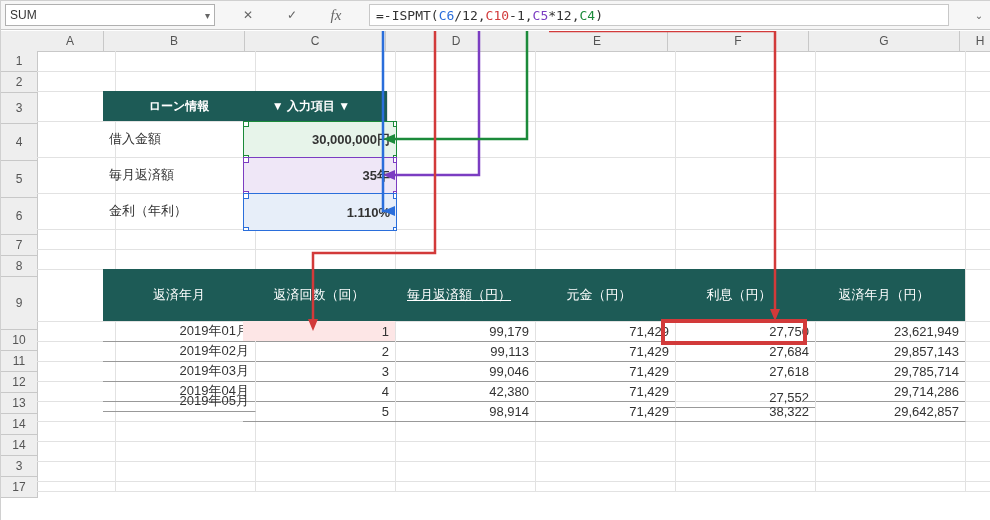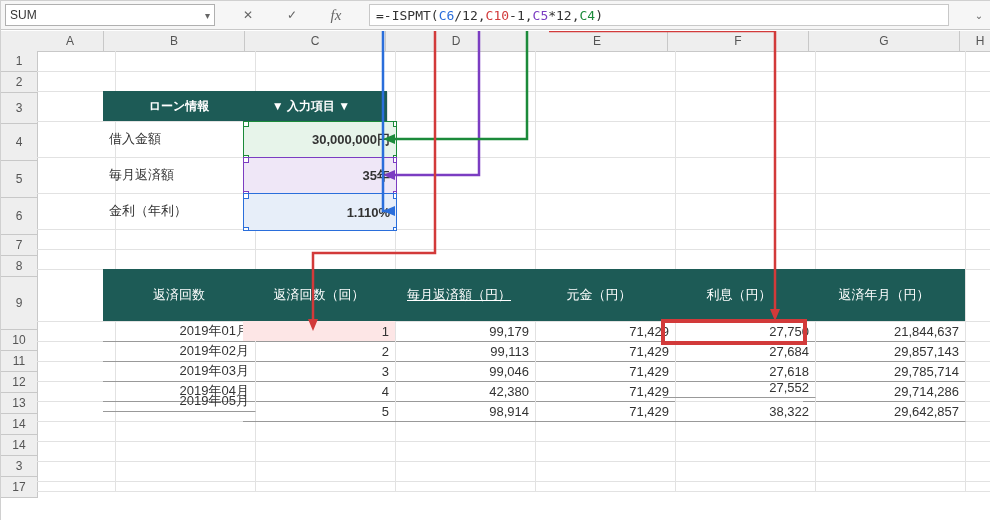--- a/index.html
+++ b/index.html
@@ -262,49 +262,49 @@
         <div class="cell " style="left: 766px; top: 430px; width: 150px; height: 10px;"></div>
         <div class="cell " style="left: 916px; top: 430px; width: 40px; height: 10px;"></div>
         <div class="cell hdr-dark" style="left: 66px; top: 40px; width: 140px; height: 30px;">ローン情報</div>
         <div class="cell hdr-dark" style="left: 198px; top: 40px; width: 140px; height: 30px;">▼ 入力項目 ▼</div>
         <div class="cell lbl-cell" style="left: 66px; top: 70px; width: 140px; height: 36px;">借入金額</div>
         <div class="cell val-cell sel-green" style="left: 206px; top: 70px; width: 140px; height: 36px;">30,000,000円<div class="drag-handle" style="left: -3px; top: -3px;"></div><div class="drag-handle" style="left: calc(100% - 3px); top: -3px;"></div><div class="drag-handle" style="left: -3px; top: calc(100% - 3px);"></div><div class="drag-handle" style="left: calc(100% - 3px); top: calc(100% - 3px);"></div></div>
         <div class="cell lbl-cell" style="left: 66px; top: 106px; width: 140px; height: 36px;">毎月返済額</div>
         <div class="cell val-cell sel-purple" style="left: 206px; top: 106px; width: 140px; height: 36px;">35年<div class="drag-handle" style="left: -3px; top: -3px;"></div><div class="drag-handle" style="left: calc(100% - 3px); top: -3px;"></div><div class="drag-handle" style="left: -3px; top: calc(100% - 3px);"></div><div class="drag-handle" style="left: calc(100% - 3px); top: calc(100% - 3px);"></div></div>
         <div class="cell lbl-cell" style="left: 66px; top: 142px; width: 140px; height: 36px;">金利（年利）</div>
         <div class="cell val-cell sel-blue" style="left: 206px; top: 142px; width: 140px; height: 36px;">1.110%<div class="drag-handle" style="left: -3px; top: -3px;"></div><div class="drag-handle" style="left: calc(100% - 3px); top: -3px;"></div><div class="drag-handle" style="left: -3px; top: calc(100% - 3px);"></div><div class="drag-handle" style="left: calc(100% - 3px); top: calc(100% - 3px);"></div></div>
-        <div class="cell tbl-hdr" style="left: 66px; top: 218px; width: 140px; height: 52px;">返済回数</div>
+        <div class="cell tbl-hdr" style="left: 66px; top: 218px; width: 140px; height: 52px;">返済年月</div>
         <div class="cell tbl-hdr" style="left: 206px; top: 218px; width: 140px; height: 52px;">返済回数（回）</div>
         <div class="cell tbl-hdr" style="left: 346px; top: 218px; width: 140px; height: 52px; text-decoration: underline;">毎月返済額（円）</div>
         <div class="cell tbl-hdr" style="left: 486px; top: 218px; width: 140px; height: 52px;">元金（円）</div>
         <div class="cell tbl-hdr" style="left: 626px; top: 218px; width: 140px; height: 52px;">利息（円）</div>
         <div class="cell tbl-hdr" style="left: 766px; top: 218px; width: 150px; height: 52px;">返済年月（円）</div>
         <div class="cell td td-line" style="left: 66px; top: 270px; width: 140px; height: 20px;">2019年01月</div>
         <div class="cell td td-line sel-red" style="left: 206px; top: 270px; width: 140px; height: 20px;">1</div>
         <div class="cell td td-line" style="left: 346px; top: 270px; width: 140px; height: 20px;">99,179</div>
         <div class="cell td td-line" style="left: 486px; top: 270px; width: 140px; height: 20px;">71,429</div>
         <div class="cell td td-line" style="left: 626px; top: 270px; width: 140px; height: 20px;">27,750</div>
-        <div class="cell td td-line" style="left: 766px; top: 270px; width: 150px; height: 20px;">21,844,637</div>
+        <div class="cell td td-line" style="left: 766px; top: 270px; width: 150px; height: 20px;">23,621,949</div>
         <div class="cell td td-line" style="left: 66px; top: 290px; width: 140px; height: 20px;">2019年02月</div>
         <div class="cell td td-line" style="left: 206px; top: 290px; width: 140px; height: 20px;">2</div>
         <div class="cell td td-line" style="left: 346px; top: 290px; width: 140px; height: 20px;">99,113</div>
         <div class="cell td td-line" style="left: 486px; top: 290px; width: 140px; height: 20px;">71,429</div>
         <div class="cell td td-line" style="left: 626px; top: 290px; width: 140px; height: 20px;">27,684</div>
         <div class="cell td td-line" style="left: 766px; top: 290px; width: 150px; height: 20px;">29,857,143</div>
         <div class="cell td td-line" style="left: 66px; top: 310px; width: 140px; height: 20px;">2019年03月</div>
         <div class="cell td td-line" style="left: 206px; top: 310px; width: 140px; height: 20px;">3</div>
         <div class="cell td td-line" style="left: 346px; top: 310px; width: 140px; height: 20px;">99,046</div>
         <div class="cell td td-line" style="left: 486px; top: 310px; width: 140px; height: 20px;">71,429</div>
         <div class="cell td td-line" style="left: 626px; top: 310px; width: 140px; height: 20px;">27,618</div>
         <div class="cell td td-line" style="left: 766px; top: 310px; width: 150px; height: 20px;">29,785,714</div>
         <div class="cell td td-line" style="left: 66px; top: 330px; width: 140px; height: 20px;">2019年04月</div>
         <div class="cell td td-line" style="left: 206px; top: 330px; width: 140px; height: 20px;">4</div>
         <div class="cell td td-line" style="left: 346px; top: 330px; width: 140px; height: 20px;">42,380</div>
         <div class="cell td td-line" style="left: 486px; top: 330px; width: 140px; height: 20px;">71,429</div>
-        <div class="cell td td-line" style="left: 626px; top: 326px; width: 140px; height: 20px;">27,552</div>
+        <div class="cell td td-line" style="left: 626px; top: 336px; width: 140px; height: 20px;">27,552</div>
         <div class="cell td td-line" style="left: 766px; top: 330px; width: 150px; height: 20px;">29,714,286</div>
         <div class="cell td td-line" style="left: 66px; top: 340px; width: 140px; height: 20px; text-align: center;">2019年05月</div>
         <div class="cell td td-line" style="left: 206px; top: 350px; width: 140px; height: 20px;">5</div>
         <div class="cell td td-line" style="left: 346px; top: 350px; width: 140px; height: 20px;">98,914</div>
         <div class="cell td td-line" style="left: 486px; top: 350px; width: 140px; height: 20px;">71,429</div>
         <div class="cell td td-line" style="left: 626px; top: 350px; width: 140px; height: 20px;">38,322</div>
         <div class="cell td td-line" style="left: 766px; top: 350px; width: 150px; height: 20px;">29,642,857</div>
       </div>
 
     <div class="thick-red" id="redBox" style="left: 660px; top: 288px; width: 146px; height: 26px;"></div>

